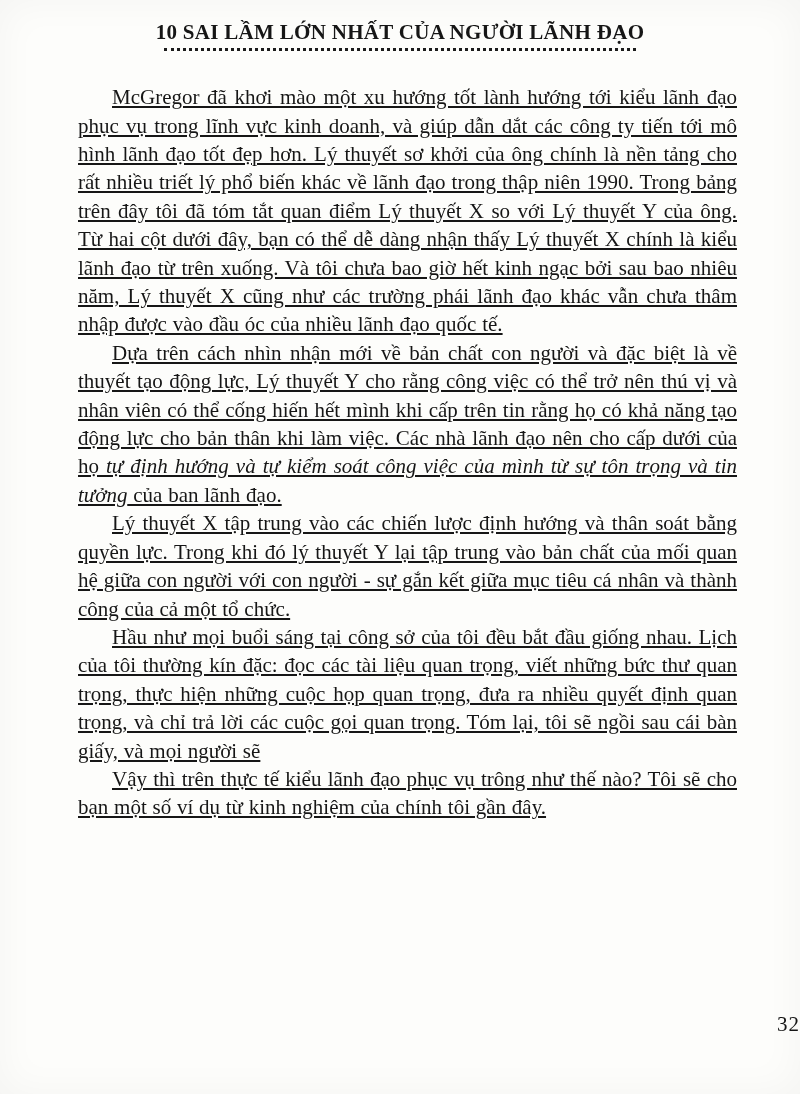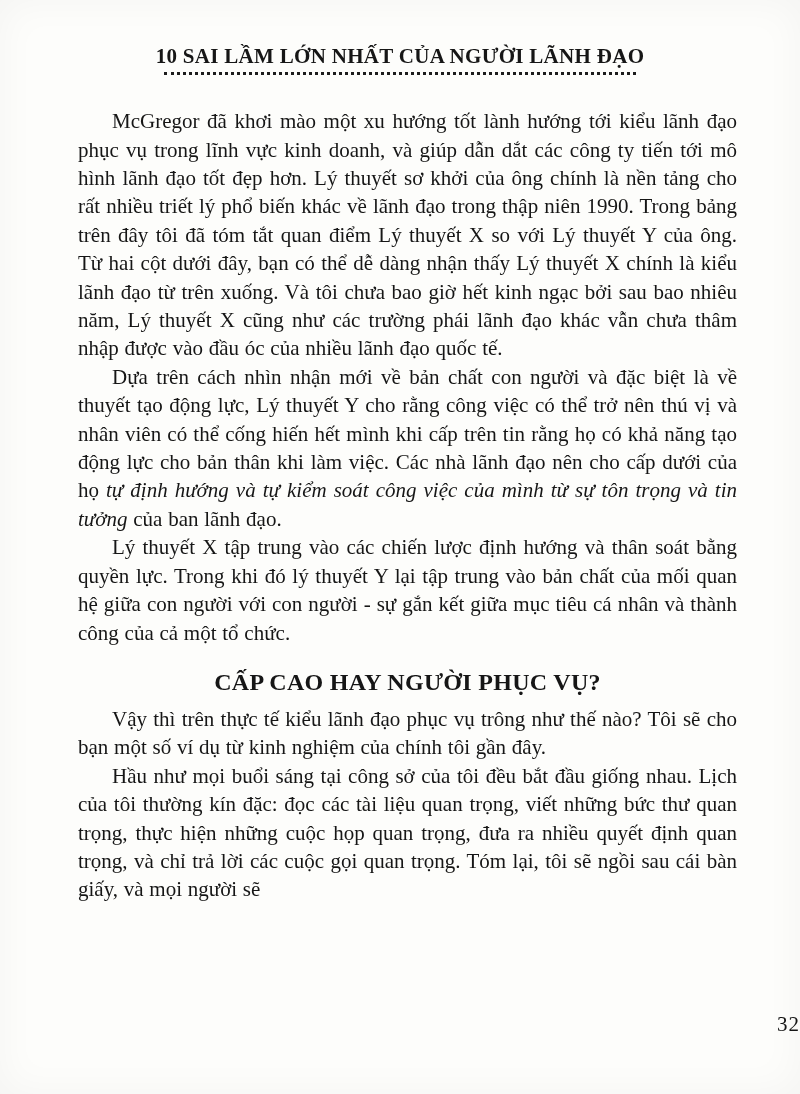--- a/index.html
+++ b/index.html
@@ -20,21 +20,21 @@
   }
   
   .page::after {
     content: "";
     position: absolute;
     inset: 0;
     pointer-events: none;
     box-shadow: inset 0 0 40px rgba(0,0,0,0.04);
   }
   .book-header {
-    padding-top: 44px;
+    padding-top: 20px;
     text-align: center;
   }
   .book-title {
     display: inline-block;
     font-size: 21px;
     font-weight: 700;
     letter-spacing: 0.3px;
     line-height: 1.2;
     white-space: nowrap;
   }
@@ -47,20 +47,21 @@
   .page-body {
     margin: 32px 63px 0 78px; 
     text-align: justify;
   }
   .para {
     margin: 0;
     text-indent: 34px;
     font-size: 21px;
     line-height: 28.4px;
     word-spacing: 0.5px;
+    text-decoration: underline;
   }
   .para em {
     font-style: italic;
   }
   .section-heading {
     margin: 20px 0 8px 0;
     text-align: center;
     text-indent: 0;
     font-size: 24px;
     font-weight: 700;
@@ -86,22 +87,21 @@
 
   <div class="book-header">
     <div class="book-title">10 SAI LẦM LỚN NHẤT CỦA NGƯỜI LÃNH ĐẠO</div>
     <div class="dotted-rule"></div>
   </div>
 
   <div class="page-body">
       <p class="para"><span>McGregor đã khơi mào một xu hướng tốt lành hướng tới kiểu lãnh đạo phục vụ trong lĩnh vực kinh doanh, và giúp dẫn dắt các công ty tiến tới mô hình lãnh đạo tốt đẹp hơn. Lý thuyết sơ khởi của ông chính là nền tảng cho rất nhiều triết lý phổ biến khác về lãnh đạo trong thập niên 1990. Trong bảng trên đây tôi đã tóm tắt quan điểm Lý thuyết X so với Lý thuyết Y của ông. Từ hai cột dưới đây, bạn có thể dễ dàng nhận thấy Lý thuyết X chính là kiểu lãnh đạo từ trên xuống. Và tôi chưa bao giờ hết kinh ngạc bởi sau bao nhiêu năm, Lý thuyết X cũng như các trường phái lãnh đạo khác vẫn chưa thâm nhập được vào đầu óc của nhiều lãnh đạo quốc tế.</span></p>
       <p class="para"><span>Dựa trên cách nhìn nhận mới về bản chất con người và đặc biệt là về thuyết tạo động lực, Lý thuyết Y cho rằng công việc có thể trở nên thú vị và nhân viên có thể cống hiến hết mình khi cấp trên tin rằng họ có khả năng tạo động lực cho bản thân khi làm việc. Các nhà lãnh đạo nên cho cấp dưới của họ </span><em>tự định hướng và tự kiểm soát công việc của mình từ sự tôn trọng và tin tưởng</em><span> của ban lãnh đạo.</span></p>
       <p class="para"><span>Lý thuyết X tập trung vào các chiến lược định hướng và thân soát bằng quyền lực. Trong khi đó lý thuyết Y lại tập trung vào bản chất của mối quan hệ giữa con người với con người - sự gắn kết giữa mục tiêu cá nhân và thành công của cả một tổ chức.</span></p>
-      <h2 class="section-heading">CẤP CAO HAY NGƯỜI PHỤC VỤ?</h2>
+      <p class="para"><span>Hầu như mọi buổi sáng tại công sở của tôi đều bắt đầu giống nhau. Lịch của tôi thường kín đặc: đọc các tài liệu quan trọng, viết những bức thư quan trọng, thực hiện những cuộc họp quan trọng, đưa ra nhiều quyết định quan trọng, và chỉ trả lời các cuộc gọi quan trọng. Tóm lại, tôi sẽ ngồi sau cái bàn giấy, và mọi người sẽ</span></p>
       <p class="para"><span>Vậy thì trên thực tế kiểu lãnh đạo phục vụ trông như thế nào? Tôi sẽ cho bạn một số ví dụ từ kinh nghiệm của chính tôi gần đây.</span></p>
-      <p class="para"><span>Hầu như mọi buổi sáng tại công sở của tôi đều bắt đầu giống nhau. Lịch của tôi thường kín đặc: đọc các tài liệu quan trọng, viết những bức thư quan trọng, thực hiện những cuộc họp quan trọng, đưa ra nhiều quyết định quan trọng, và chỉ trả lời các cuộc gọi quan trọng. Tóm lại, tôi sẽ ngồi sau cái bàn giấy, và mọi người sẽ</span></p>
     </div>
 
   <div class="page-footer">
     <span class="page-number">32</span>
   </div>
 
 </div>
 
 </body></html>

